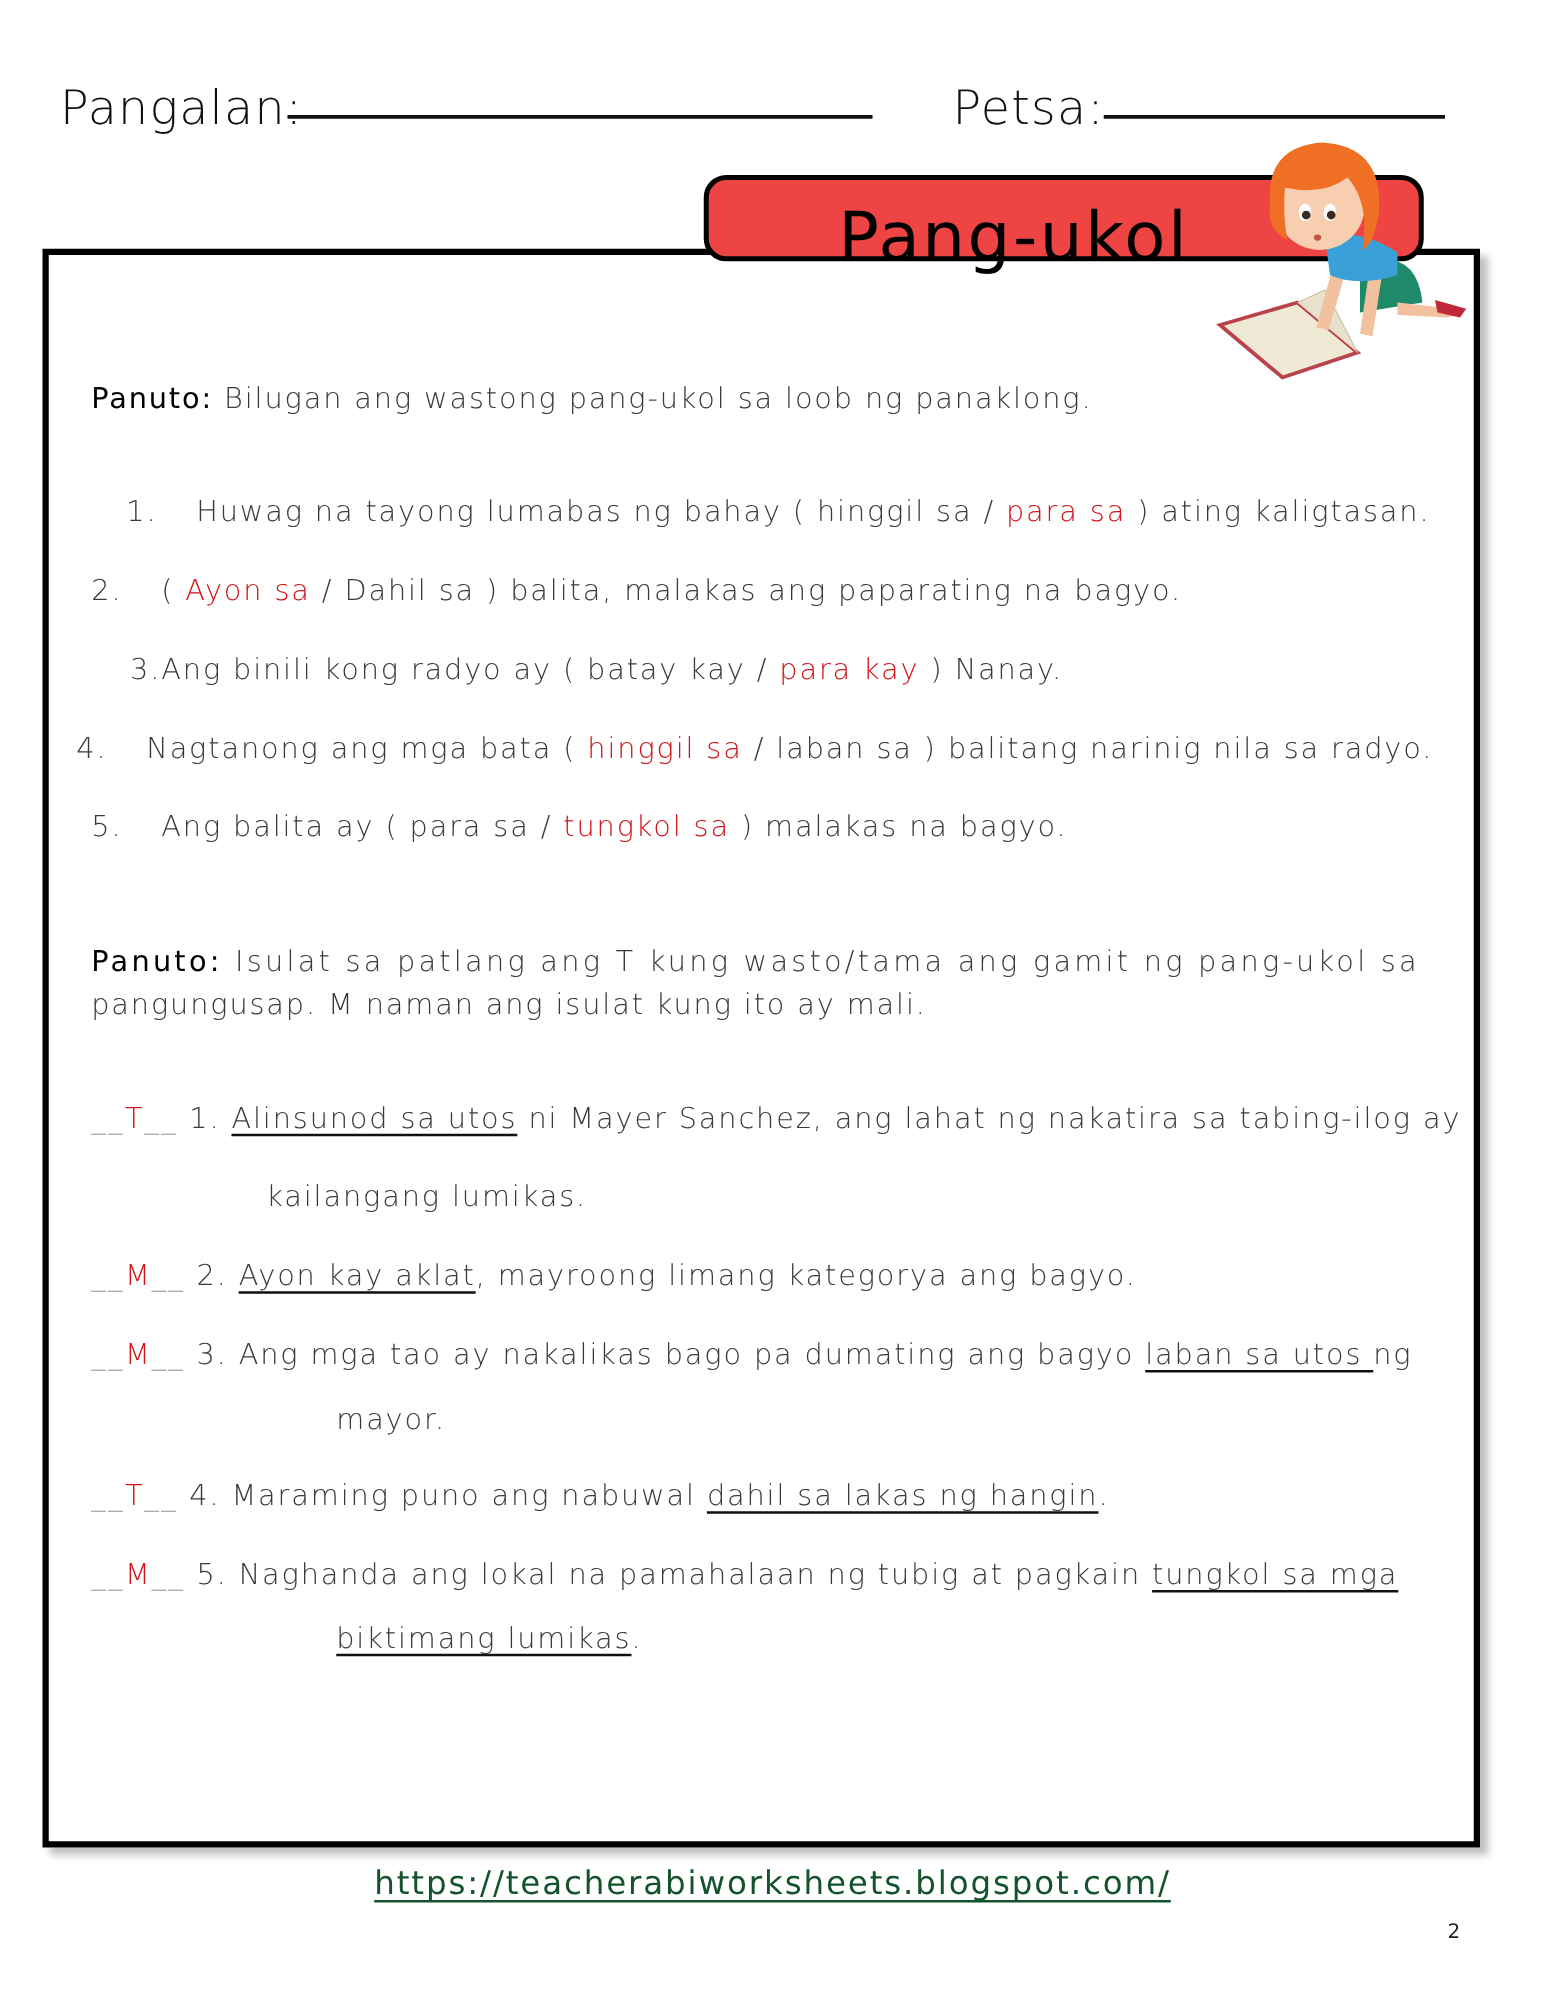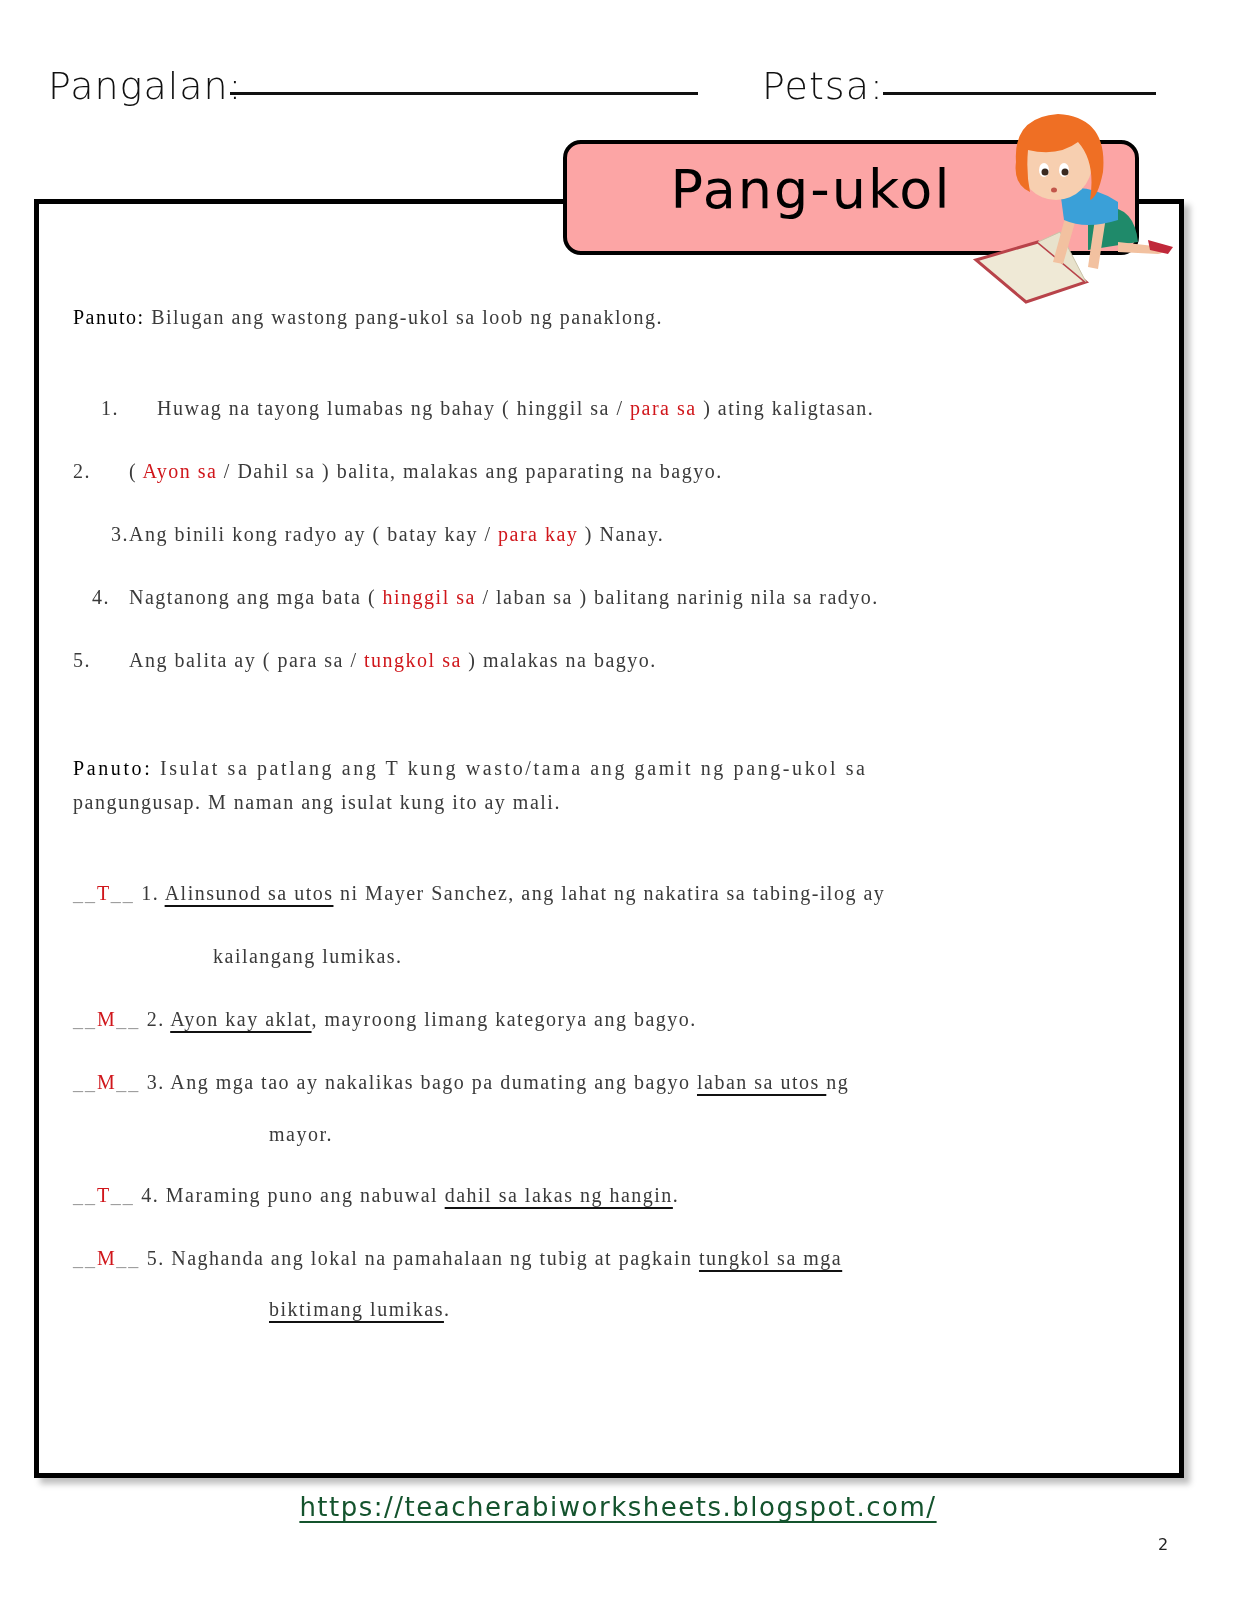--- a/index.html
+++ b/index.html
@@ -9,31 +9,31 @@
     .hdr-label { position: absolute; top: 64px; font-size: 38px; color: #111; font-weight: 300; letter-spacing: 1px; }
     .hdr-line { position: absolute; top: 92px; height: 3px; background: #111; }
 
     .frame {
       position: absolute; left: 34px; top: 199px; width: 1150px; height: 1279px;
       border: 5px solid #000; background: #fff;
       box-shadow: 6px 6px 6px rgba(0,0,0,0.25);
     }
 
     .title-box {
-      position: absolute; left: 563px; top: 140px; width: 576px; height: 115px;
-      border: 4px solid #000; border-radius: 18px; background: #fca5a5; z-index: 2;
+      position: absolute; left: 563px; top: 140px; width: 576px; height: 69px;
+      border: 4px solid #000; border-radius: 18px; background: #ef4444; z-index: 2;
     }
     .title-text {
       position: absolute; left: 0; right: 0; top: 14px; text-align: center;
       font-size: 54px; color: #000; letter-spacing: 2px; padding-right: 100px; padding-left: 20px;
     }
 
     .girl { position: absolute; left: 968px; top: 102px; width: 210px; height: 210px; z-index: 3; }
 
-    .txt { position: absolute; font-size: 20px; color: #3a3a3a; letter-spacing: 1.5px; white-space: nowrap; font-weight: 300; font-family: Liberation Serif, serif; }
+    .txt { position: absolute; font-size: 23px; color: #3a3a3a; letter-spacing: 1.5px; white-space: nowrap; font-weight: 300; }
     .txt b { font-weight: normal; color: #000; }
     .red { color: #d0161b; }
     .u { text-decoration: underline; text-decoration-color: #111; text-underline-offset: 5px; }
     .num { display: inline-block; width: 56px; }
     .blank { color: #999; letter-spacing: 2px; }
 
     .footer-link {
       position: absolute; left: 0; right: 0; top: 1492px; text-align: center;
       font-size: 26px; color: #14532d; letter-spacing: 1.5px;
       text-decoration: underline; text-underline-offset: 5px;
@@ -84,21 +84,21 @@
 
 <div class="txt" style="left:73px; top:397px;margin-left:28px;">
   <span class="num">1.</span><span>Huwag na tayong lumabas ng bahay ( </span><span>hinggil sa</span><span> / </span><span class="red">para sa</span><span> ) ating kaligtasan.</span>
 </div>
 <div class="txt" style="left:73px; top:460px;">
   <span class="num">2.</span><span>( </span><span class="red">Ayon sa</span><span> / </span><span>Dahil sa</span><span> ) balita, malakas ang paparating na bagyo.</span>
 </div>
 <div class="txt" style="left:73px; top:523px;text-align:right;">
   <span class="num">3.</span><span>Ang binili kong radyo ay ( </span><span>batay kay</span><span> / </span><span class="red">para kay</span><span> ) Nanay.</span>
 </div>
-<div class="txt" style="left:73px; top:586px;text-align:center;">
+<div class="txt" style="left:61px; top:586px;">
   <span class="num">4.</span><span>Nagtanong ang mga bata ( </span><span class="red">hinggil sa</span><span> / </span><span>laban sa</span><span> ) balitang narinig nila sa radyo.</span>
 </div>
 <div class="txt" style="left:73px; top:649px;">
   <span class="num">5.</span><span>Ang balita ay ( </span><span>para sa</span><span> / </span><span class="red">tungkol sa</span><span> ) malakas na bagyo.</span>
 </div>
 
 <div class="txt" style="left:73px; top:757px; letter-spacing:2.6px;"><b>Panuto:</b><span> Isulat sa patlang ang T kung wasto/tama ang gamit ng pang-ukol sa</span></div>
 <div class="txt" style="left:73px; top:791px;">pangungusap. M naman ang isulat kung ito ay mali.</div>
 
 <div class="txt" style="left:73px; top:882px;">

